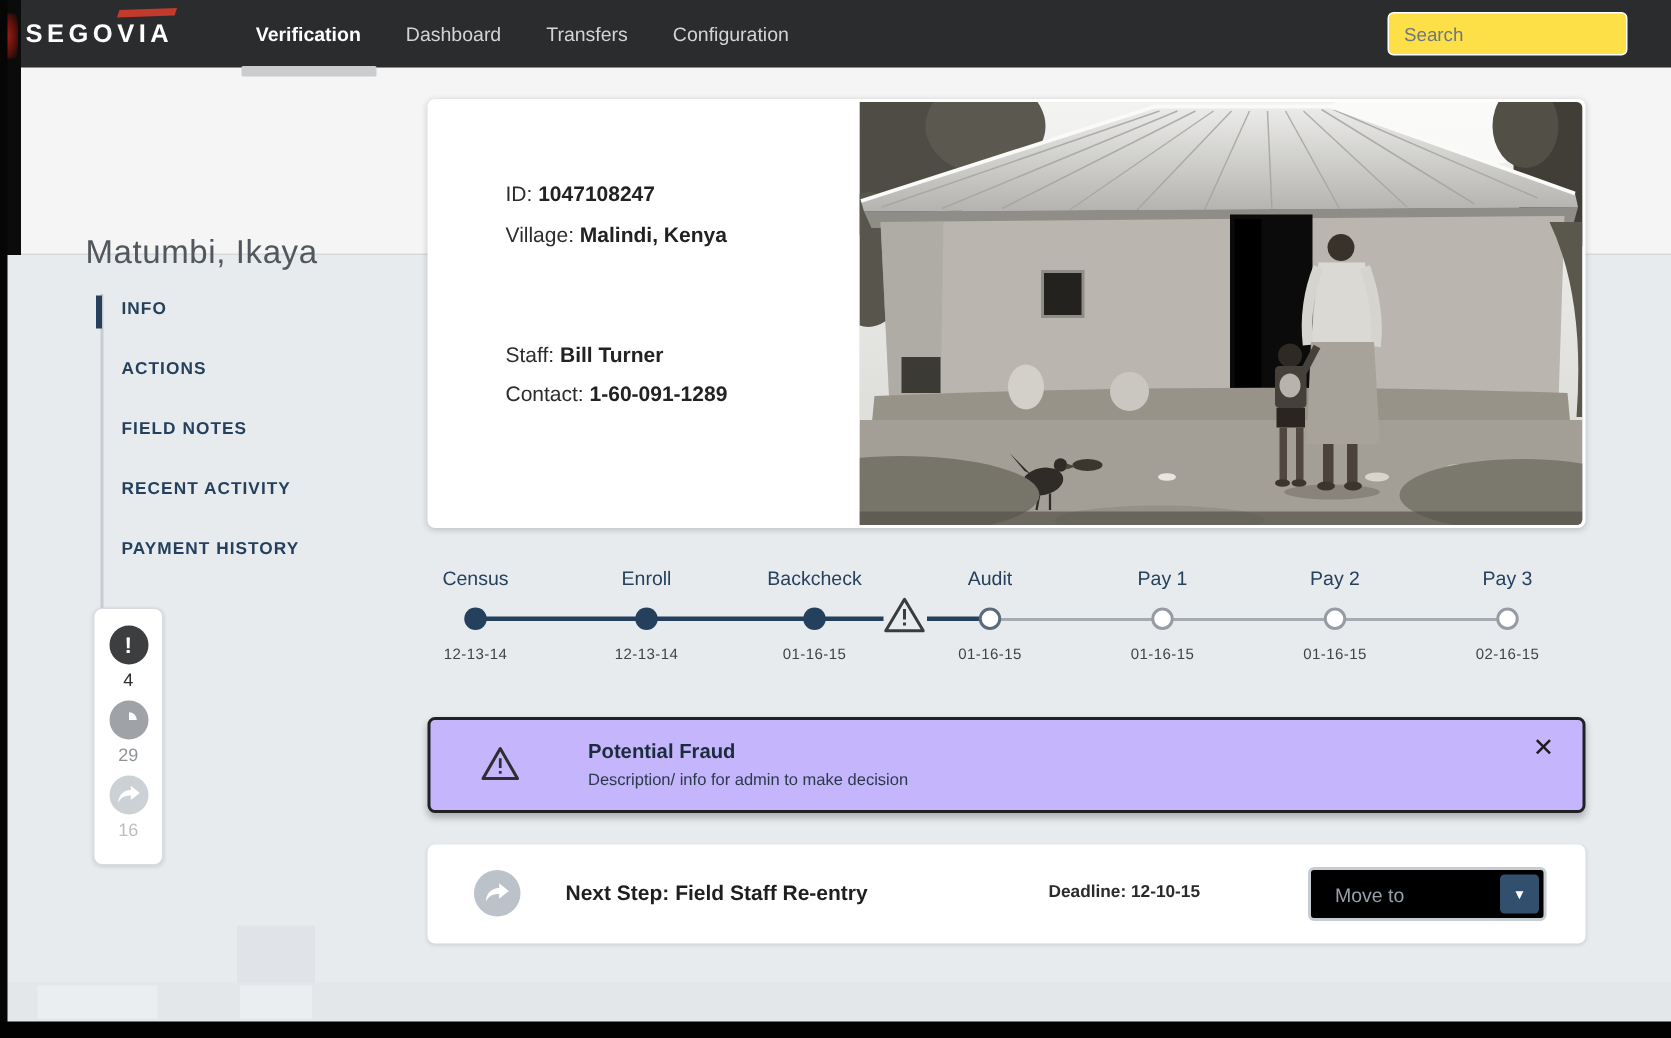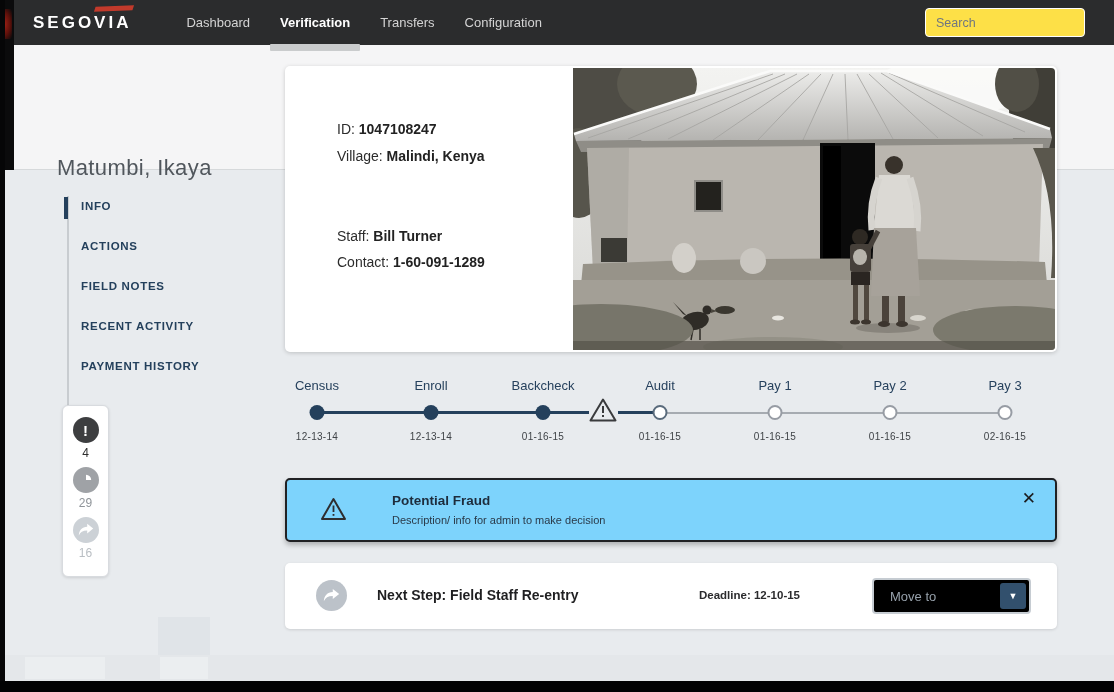--- a/index.html
+++ b/index.html
@@ -1,21 +1,21 @@
 <!DOCTYPE html>
 <html><head>
 <meta charset="utf-8">
 <style>
   * { margin:0; padding:0; box-sizing:border-box; }
   body { background:#111; font-family:"Liberation Sans", sans-serif; }
   .screen { position:relative; width:1114px; height:692px; background:#e8ebee; overflow:hidden; font-family:"Liberation Sans", sans-serif; }
 
   
   .navbar { position:absolute; left:0; top:0; width:100%; height:45px; background:#2b2c2d; display:flex; align-items:center; z-index:10; }
-  .brand { position:relative; margin-left:33px; color:#fff; font-size:17px; font-weight:bold; letter-spacing:3px; cursor:pointer; }
+  .brand { position:relative; margin-left:17px; color:#fff; font-size:17px; font-weight:bold; letter-spacing:3px; cursor:pointer; }
   .brand-swoosh { position:absolute; top:-7px; right:-2px; width:38px; height:5px; background:#c23a2b; transform:skewX(-20deg) rotate(-2deg); }
   .nav-items { display:flex; margin-left:40px; height:45px; }
   .nav-item { position:relative; display:flex; align-items:center; padding:0 15px; color:#d4d4d4; font-size:13px; cursor:pointer; }
   .nav-item.active { color:#ffffff; font-weight:bold; }
   .nav-item.active::after { content:""; position:absolute; left:50%; transform:translateX(-50%); bottom:-6px; width:90px; height:7px; background:#cacccd; border-radius:1px; }
   .search { position:absolute; right:29px; top:8px; width:160px; height:29px; border-radius:4px; border:1px solid #ffffff; background:#fde047; font-size:12.5px; padding:0 10px; color:#444; font-family:"Liberation Sans", sans-serif; }
   .search::placeholder { color:#6f7680; }
 
   
   .header-band { position:absolute; left:0; top:45px; width:100%; height:125px; background:#f5f5f6; border-bottom:1px solid #d6d9db; z-index:1; }
@@ -60,21 +60,21 @@
   .s1{left:32px}.s2{left:146px}.s3{left:258px}.s4{left:375px}.s5{left:490px}.s6{left:605px}.s7{left:720px}
   .tl-label { position:absolute; top:8px; left:0; transform:translateX(-50%); font-size:13px; color:#26415d; white-space:nowrap; }
   .tl-dot { position:absolute; top:35px; left:0; transform:translateX(-50%); width:15px; height:15px; border-radius:50%; }
   .tl-dot.filled { background:#24405c; }
   .tl-dot.open { background:#fff; border:2px solid #979ca4; }
   .tl-dot.open.next { border-color:#5a6b7c; }
   .tl-date { position:absolute; top:61px; left:0; transform:translateX(-50%); font-size:10px; color:#3f4347; letter-spacing:0.3px; white-space:nowrap; }
   .tl-warning { position:absolute; left:318px; top:27px; transform:translateX(-50%); cursor:pointer; }
 
   
-  .fraud-card { position:absolute; left:285px; top:478px; width:772px; height:64px; background:#7dd3fc; border:2px solid #202124; border-radius:5px; box-shadow:0 3px 5px rgba(0,0,0,0.25); z-index:5; }
+  .fraud-card { position:absolute; left:285px; top:478px; width:772px; height:64px; background:#c4b5fd; border:2px solid #202124; border-radius:5px; box-shadow:0 3px 5px rgba(0,0,0,0.25); z-index:5; }
   .fraud-icon { position:absolute; left:33px; top:17px; }
   .fraud-title { position:absolute; left:105px; top:13px; font-size:13.5px; font-weight:bold; color:#1d2c3c; }
   .fraud-desc { position:absolute; left:105px; top:34px; font-size:11px; color:#2a3a49; }
   .fraud-close { position:absolute; right:19px; top:8px; font-size:17px; color:#1b1b1d; cursor:pointer; }
 
   
   .next-card { position:absolute; left:285px; top:563px; width:772px; height:66px; background:#fff; border-radius:5px; box-shadow:0 1px 3px rgba(0,0,0,0.12); z-index:5; }
   .next-icon { position:absolute; left:31px; top:17px; width:31px; height:31px; border-radius:50%; background:#bcc2c9; display:flex; align-items:center; justify-content:center; }
   .next-title { position:absolute; left:92px; top:24px; font-size:14px; font-weight:bold; color:#1f1f21; }
   .next-deadline { position:absolute; left:414px; top:26px; font-size:11.5px; font-weight:bold; color:#2b2b2d; }
@@ -92,22 +92,22 @@
 <body>
 
 <div class="screen">
 
   <div class="navbar">
     <div class="brand">
       <div class="brand-swoosh"></div>
       <span>SEGOVIA</span>
     </div>
     <nav class="nav-items">
+      <div class="nav-item active">Verification</div>
       <div class="nav-item">Dashboard</div>
-      <div class="nav-item active">Verification</div>
       <div class="nav-item">Transfers</div>
       <div class="nav-item">Configuration</div>
     </nav>
     <input class="search" type="text" placeholder="Search" style="">
   </div>
 
   <div class="header-band">
     <div class="profile-name">Matumbi, Ikaya</div>
   </div>
 

